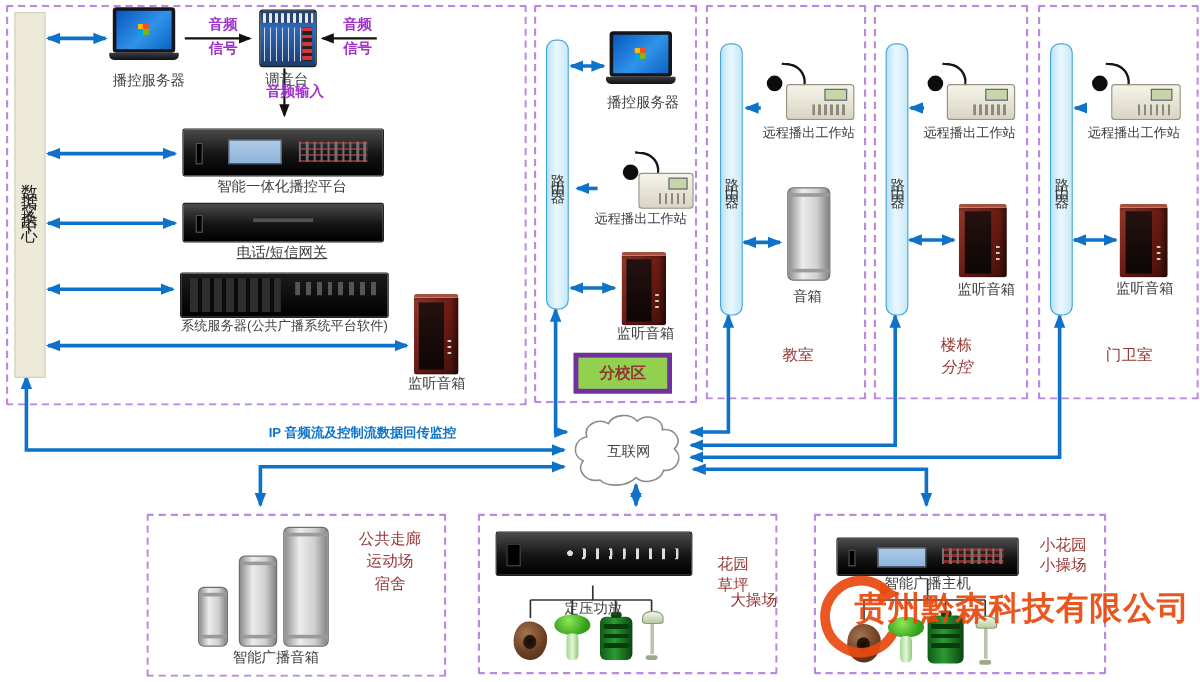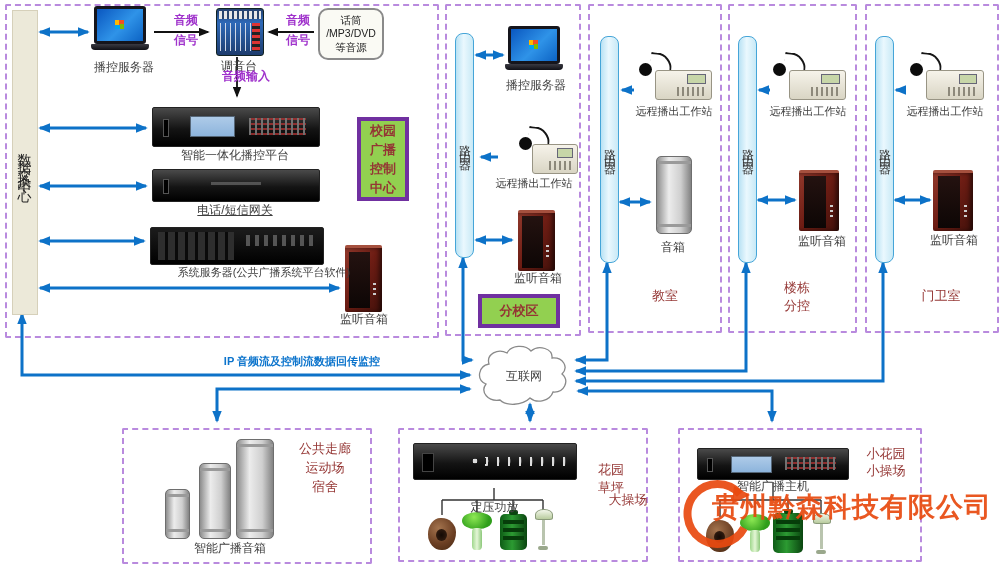--- a/index.html
+++ b/index.html
@@ -174,49 +174,38 @@
   <div class="lbl vio" style="left:168px;top:33px;width:36px;">信号</div>
 
   <div class="mixer dev" style="left:216px;top:8px;width:46px;height:46px;">
       <div class="pads"></div>
     </div>
   <div class="lbl" style="left:214px;top:59px;width:50px;">调音台</div>
 
   <div class="lbl vio" style="left:280px;top:13px;width:36px;">音频</div>
   <div class="lbl vio" style="left:280px;top:33px;width:36px;">信号</div>
 
-  <div class="srcbox" style="left:318px;top:8px;width:62px;height:48px;">
-    <span>话筒</span>
-    <span>/MP3/DVD</span>
-    <span>等音源</span>
-  </div>
 
   <div class="lbl vio" style="left:220px;top:69px;width:52px;">音频输入</div>
 
   <div class="rack dev" style="left:152px;top:107px;width:166px;height:38px;">
     <div class="slot"></div>
       <div class="lcd"></div>
       <div class="btns"></div>
   </div>
   <div class="lbl" style="left:160px;top:148px;width:150px;">智能一体化播控平台</div>
 
-  <div class="badge" style="left:357px;top:117px;width:44px;height:76px;font-size:13px;line-height:19px;">
-    <span>校园</span>
-    <span>广播</span>
-    <span>控制</span>
-    <span>中心</span>
-  </div>
 
   <div class="rack plain dev" style="left:152px;top:169px;width:166px;height:31px;">
       <div class="slot"></div>
     </div>
   <div class="lbl" style="left:175px;top:203px;width:120px;text-decoration:underline;">电话/短信网关</div>
 
   <div class="rack server dev" style="left:150px;top:227px;width:172px;height:36px;"></div>
-  <div class="lbl f11" style="left:148px;top:266px;width:178px;margin-left:27px;">系统服务器(公共广播系统平台软件)</div>
+  <div class="lbl f11" style="left:148px;top:266px;width:178px;">系统服务器(公共广播系统平台软件)</div>
 
   <div class="spkred dev" style="left:345px;top:245px;width:37px;height:64px;"></div>
   <div class="lbl" style="left:338px;top:312px;width:52px;">监听音箱</div>
 
   <div class="lbl ip" style="left:222px;top:355px;width:160px;">IP 音频流及控制流数据回传监控</div>
   <div class="lbl" style="left:498px;top:369px;width:52px;font-size:12px;">互联网</div>
 
   <div class="router" style="left:455px;top:33px;height:223px;">
     <span>路由器</span>
   </div>
@@ -271,21 +260,21 @@
     <div class="mhead"></div>
     <div class="body">
         <div class="lcd"></div>
         <div class="keys"></div>
       </div>
   </div>
   <div class="lbl f11" style="left:762px;top:105px;width:92px;">远程播出工作站</div>
   <div class="spkred dev" style="left:799px;top:170px;width:40px;height:58px;"></div>
   <div class="lbl" style="left:794px;top:234px;width:56px;">监听音箱</div>
   <div class="lbl zone" style="left:772px;top:280px;width:50px;">楼栋</div>
-  <div class="lbl zone" style="left:772px;top:298px;width:50px;">分控</div>
+  <div class="lbl zone" style="left:772px;top:298px;width:50px;font-style:italic;">分控</div>
 
   <div class="router" style="left:875px;top:36px;height:225px;">
     <span>路由器</span>
   </div>
   <div class="dev ws" style="left:908px;top:50px;width:76px;height:50px;">
     <div class="mneck"></div>
     <div class="mhead"></div>
     <div class="body">
         <div class="lcd"></div>
         <div class="keys"></div>

